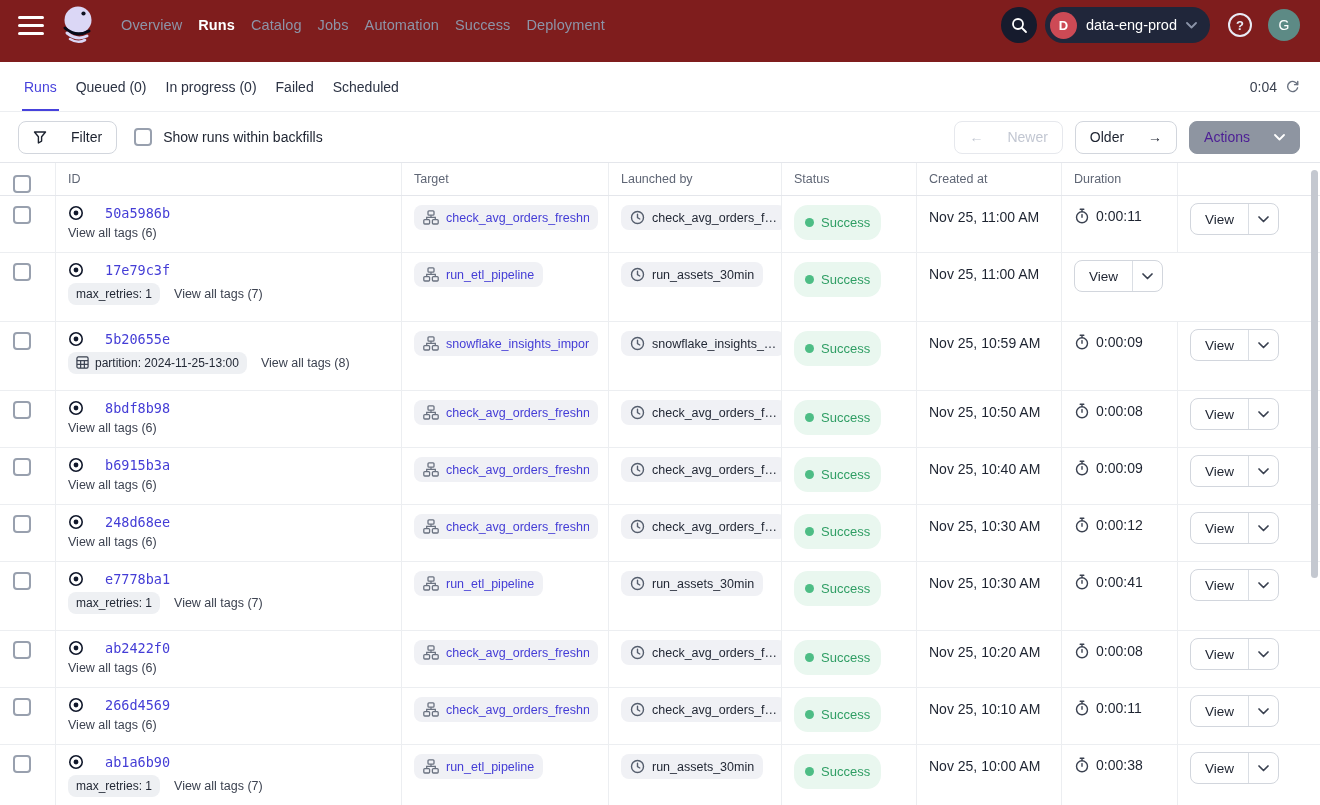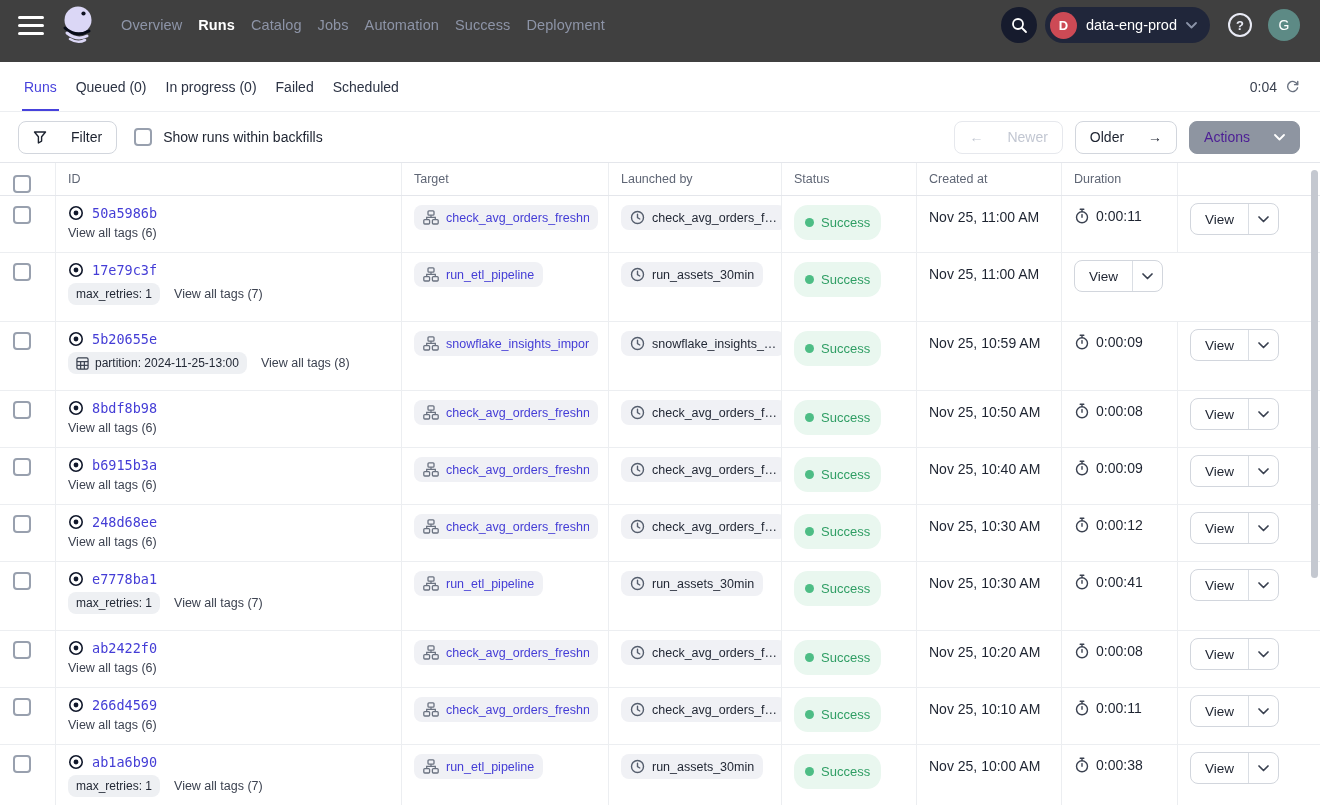--- a/index.html
+++ b/index.html
@@ -1,20 +1,20 @@
 <!DOCTYPE html>
 <html><head>
 <meta charset="utf-8">
 <style>
   *{margin:0;padding:0;box-sizing:border-box}
   html,body{width:1320px;height:805px;overflow:hidden}
   body{font-family:"Liberation Sans",sans-serif;background:#fff;color:#1d2330;position:relative}
 
   
-  .navbar{height:62px;background:#404040;display:flex;align-items:center;padding:0 20px 12px 18px}
+  .navbar{height:62px;background:#7f1d1d;display:flex;align-items:center;padding:0 20px 12px 18px}
   .hamburger{width:26px;display:flex;flex-direction:column;gap:5px;cursor:pointer}
   .hamburger i{display:block;height:3px;background:#fff;border-radius:1.5px}
   .logo{width:40px;height:42px;margin-left:14px;flex:0 0 auto}
   .nav-links{display:flex;gap:16px;margin-left:23px}
   .nav-link{font-size:14.5px;color:#8d94a7;cursor:pointer;letter-spacing:.1px}
   .nav-link.active{color:#fff;font-weight:bold}
   .nav-right{margin-left:auto;display:flex;align-items:center}
   .search-btn{width:36px;height:36px;border-radius:50%;background:#161b2d;display:flex;align-items:center;justify-content:center;cursor:pointer}
   .deploy-pill{height:36px;background:#20263a;border-radius:18px;display:flex;align-items:center;gap:9px;padding:0 13px 0 5px;margin-left:8px;cursor:pointer}
   .deploy-initial{width:27px;height:27px;border-radius:50%;background:#cd4a55;color:#fff;font-size:13px;font-weight:bold;display:flex;align-items:center;justify-content:center}
@@ -44,24 +44,24 @@
   .gridcols{display:grid;grid-template-columns:56px 346px 207px 173px 135px 145px 116px 1fr}
   .thead{height:34px;border-top:1px solid #e4e6eb;border-bottom:1px solid #e4e6eb}
   .thead>div{display:flex;align-items:center;padding:0 12px;font-size:12.5px;color:#5f6675;border-right:1px solid #eceef1;overflow:hidden}
   .thead>div:last-child{border-right:none}
   .trow{min-height:57px;border-bottom:1px solid #eceef1}
   .trow.has-tag{min-height:69px}
   .trow>div{padding:9px 12px 8px;border-right:1px solid #eceef1;overflow:hidden}
   .trow>div:last-child{border-right:none}
   .cell-cb{padding-top:10px !important;padding-left:13px !important}
   .cell-id{display:flex;flex-direction:column;gap:5px}
-  .id-line{display:flex;align-items:center;gap:8px}
+  .id-line{display:flex;align-items:center;gap:21px}
   .run-id{font-family:"DejaVu Sans Mono",monospace;font-size:13.5px;color:#443dd6;cursor:pointer}
   .tag-line{display:flex;align-items:center;gap:14px}
-  .tag-pill{display:inline-flex;align-items:flex-end;gap:6px;background:#eef0f3;border-radius:8px;padding:4px 8px;font-size:12px;color:#232936;white-space:nowrap;cursor:pointer}
+  .tag-pill{display:inline-flex;align-items:flex-start;gap:6px;background:#eef0f3;border-radius:8px;padding:4px 8px;font-size:12px;color:#232936;white-space:nowrap;cursor:pointer}
   .view-all{font-size:12.5px;color:#3c4250;cursor:pointer;white-space:nowrap}
   .pill{display:inline-flex;align-items:center;gap:7px;background:#f0f1f5;border-radius:8px;padding:5px 9px;font-size:12.5px;max-width:184px;overflow:hidden;white-space:nowrap;cursor:pointer}
   .pill .txt{overflow:hidden;white-space:nowrap}
   .pill svg{flex:0 0 auto}
   .target-pill .txt{color:#443dd6}
   .launched-pill .txt{color:#232936}
   .status-pill{display:inline-flex;align-items:center;gap:7px;background:#e9f7ef;border-radius:14px;padding:10px 11px;font-size:13px;color:#2f9e64;white-space:nowrap}
   .status-dot{width:9px;height:9px;border-radius:50%;background:#4dbd85}
   .cell-created{font-size:14px;color:#1d2330;padding-top:13px !important;white-space:nowrap}
   .cell-duration{padding-top:12px !important}

